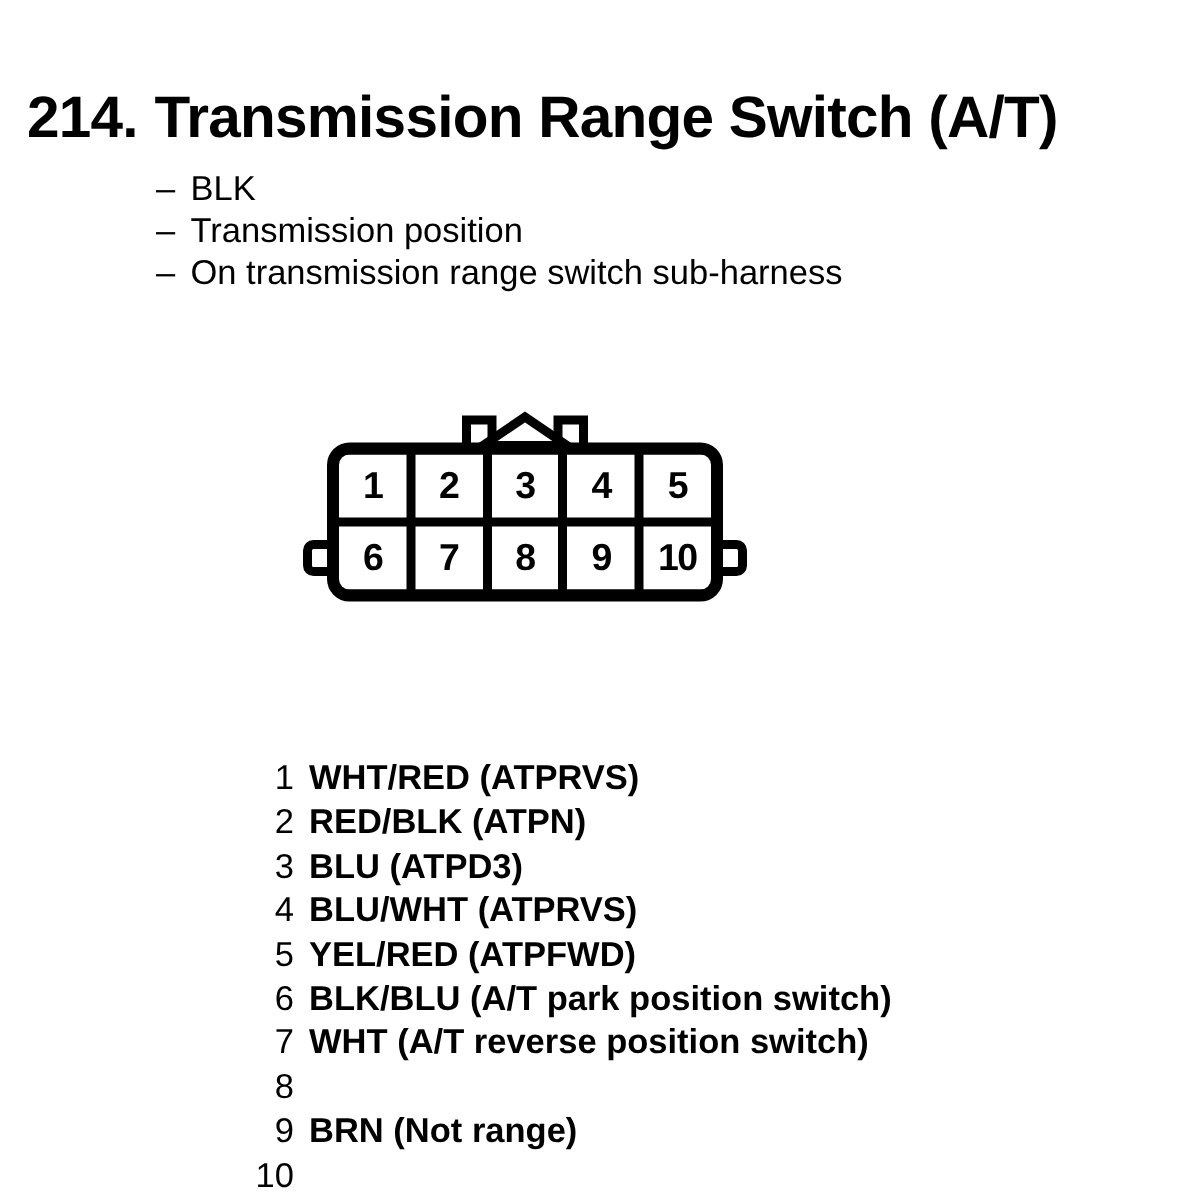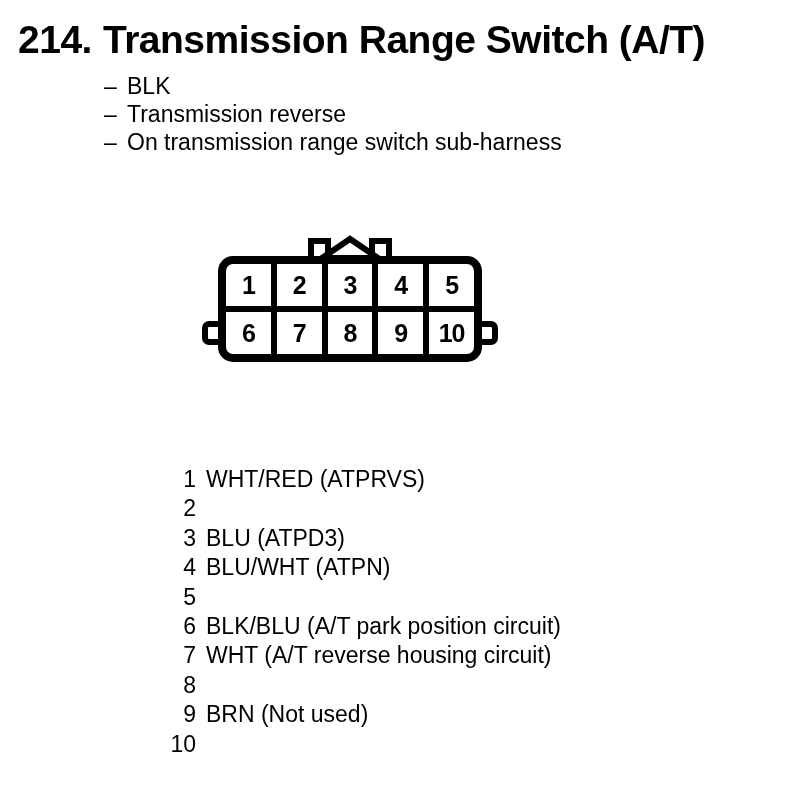--- a/index.html
+++ b/index.html
@@ -5,21 +5,21 @@
   html,body{margin:0;padding:0;}
   body{
     width:800px;height:798px;
     background:#ffffff;
     font-family:"Liberation Sans","DejaVu Sans",sans-serif;
     color:#000;
     position:relative;
     overflow:hidden;
     -webkit-font-smoothing:antialiased;
   }
-  .page{position:absolute;inset:0;background:#fff;}
+  .page{position:absolute;inset:0;background:#fff;margin-top:39px;}
 
   
   .title-row{
     position:absolute;left:18px;top:17px;
     display:flex;align-items:flex-start;
     font-weight:bold;font-size:39px;line-height:46px;
     letter-spacing:-0.5px;white-space:nowrap;
   }
   .title-num{display:inline-block;width:85px;}
 
@@ -57,40 +57,40 @@
     font-weight:bold;font-size:25px;letter-spacing:-1px;
   }
 
   
   .pin-list{position:absolute;left:166px;top:465px;}
   .pin-row{
     height:29.4px;line-height:29.4px;font-size:23px;
     display:flex;white-space:nowrap;
   }
   .pin-num{display:inline-block;width:30px;text-align:right;}
-  .pin-desc{margin-left:10px;}
+  .pin-desc{margin-left:10px;font-weight:bold;}
 </style>
 </head>
 <body>
 
 <div class="page">
 
   <div class="title-row">
     <span class="title-num">214.</span>
     <span class="title-text">Transmission Range Switch (A/T)</span>
   </div>
 
   <div class="notes">
     <div class="note-row">
       <span class="note-dash">–</span>
       <span>BLK</span>
     </div>
     <div class="note-row">
       <span class="note-dash">–</span>
-      <span>Transmission reverse</span>
+      <span>Transmission position</span>
     </div>
     <div class="note-row">
       <span class="note-dash">–</span>
       <span>On transmission range switch sub-harness</span>
     </div>
   </div>
 
   <div class="connector">
     <svg class="latch-svg" width="100" height="30" viewBox="0 0 100 30">
       <rect x="11" y="8" width="17" height="30" fill="#ffffff" stroke="#000000" stroke-width="6"></rect>
@@ -113,45 +113,47 @@
     </div>
   </div>
 
   <div class="pin-list">
     <div class="pin-row">
       <span class="pin-num">1</span>
       <span class="pin-desc">WHT/RED (ATPRVS)</span>
     </div>
     <div class="pin-row">
       <span class="pin-num">2</span>
+      <span class="pin-desc">RED/BLK (ATPN)</span>
     </div>
     <div class="pin-row">
       <span class="pin-num">3</span>
       <span class="pin-desc">BLU (ATPD3)</span>
     </div>
     <div class="pin-row">
       <span class="pin-num">4</span>
-      <span class="pin-desc">BLU/WHT (ATPN)</span>
+      <span class="pin-desc">BLU/WHT (ATPRVS)</span>
     </div>
     <div class="pin-row">
       <span class="pin-num">5</span>
+      <span class="pin-desc">YEL/RED (ATPFWD)</span>
     </div>
     <div class="pin-row">
       <span class="pin-num">6</span>
-      <span class="pin-desc">BLK/BLU (A/T park position circuit)</span>
+      <span class="pin-desc">BLK/BLU (A/T park position switch)</span>
     </div>
     <div class="pin-row">
       <span class="pin-num">7</span>
-      <span class="pin-desc">WHT (A/T reverse housing circuit)</span>
+      <span class="pin-desc">WHT (A/T reverse position switch)</span>
     </div>
     <div class="pin-row">
       <span class="pin-num">8</span>
     </div>
     <div class="pin-row">
       <span class="pin-num">9</span>
-      <span class="pin-desc">BRN (Not used)</span>
+      <span class="pin-desc">BRN (Not range)</span>
     </div>
     <div class="pin-row">
       <span class="pin-num">10</span>
     </div>
   </div>
 
 </div>
 
 </body></html>

